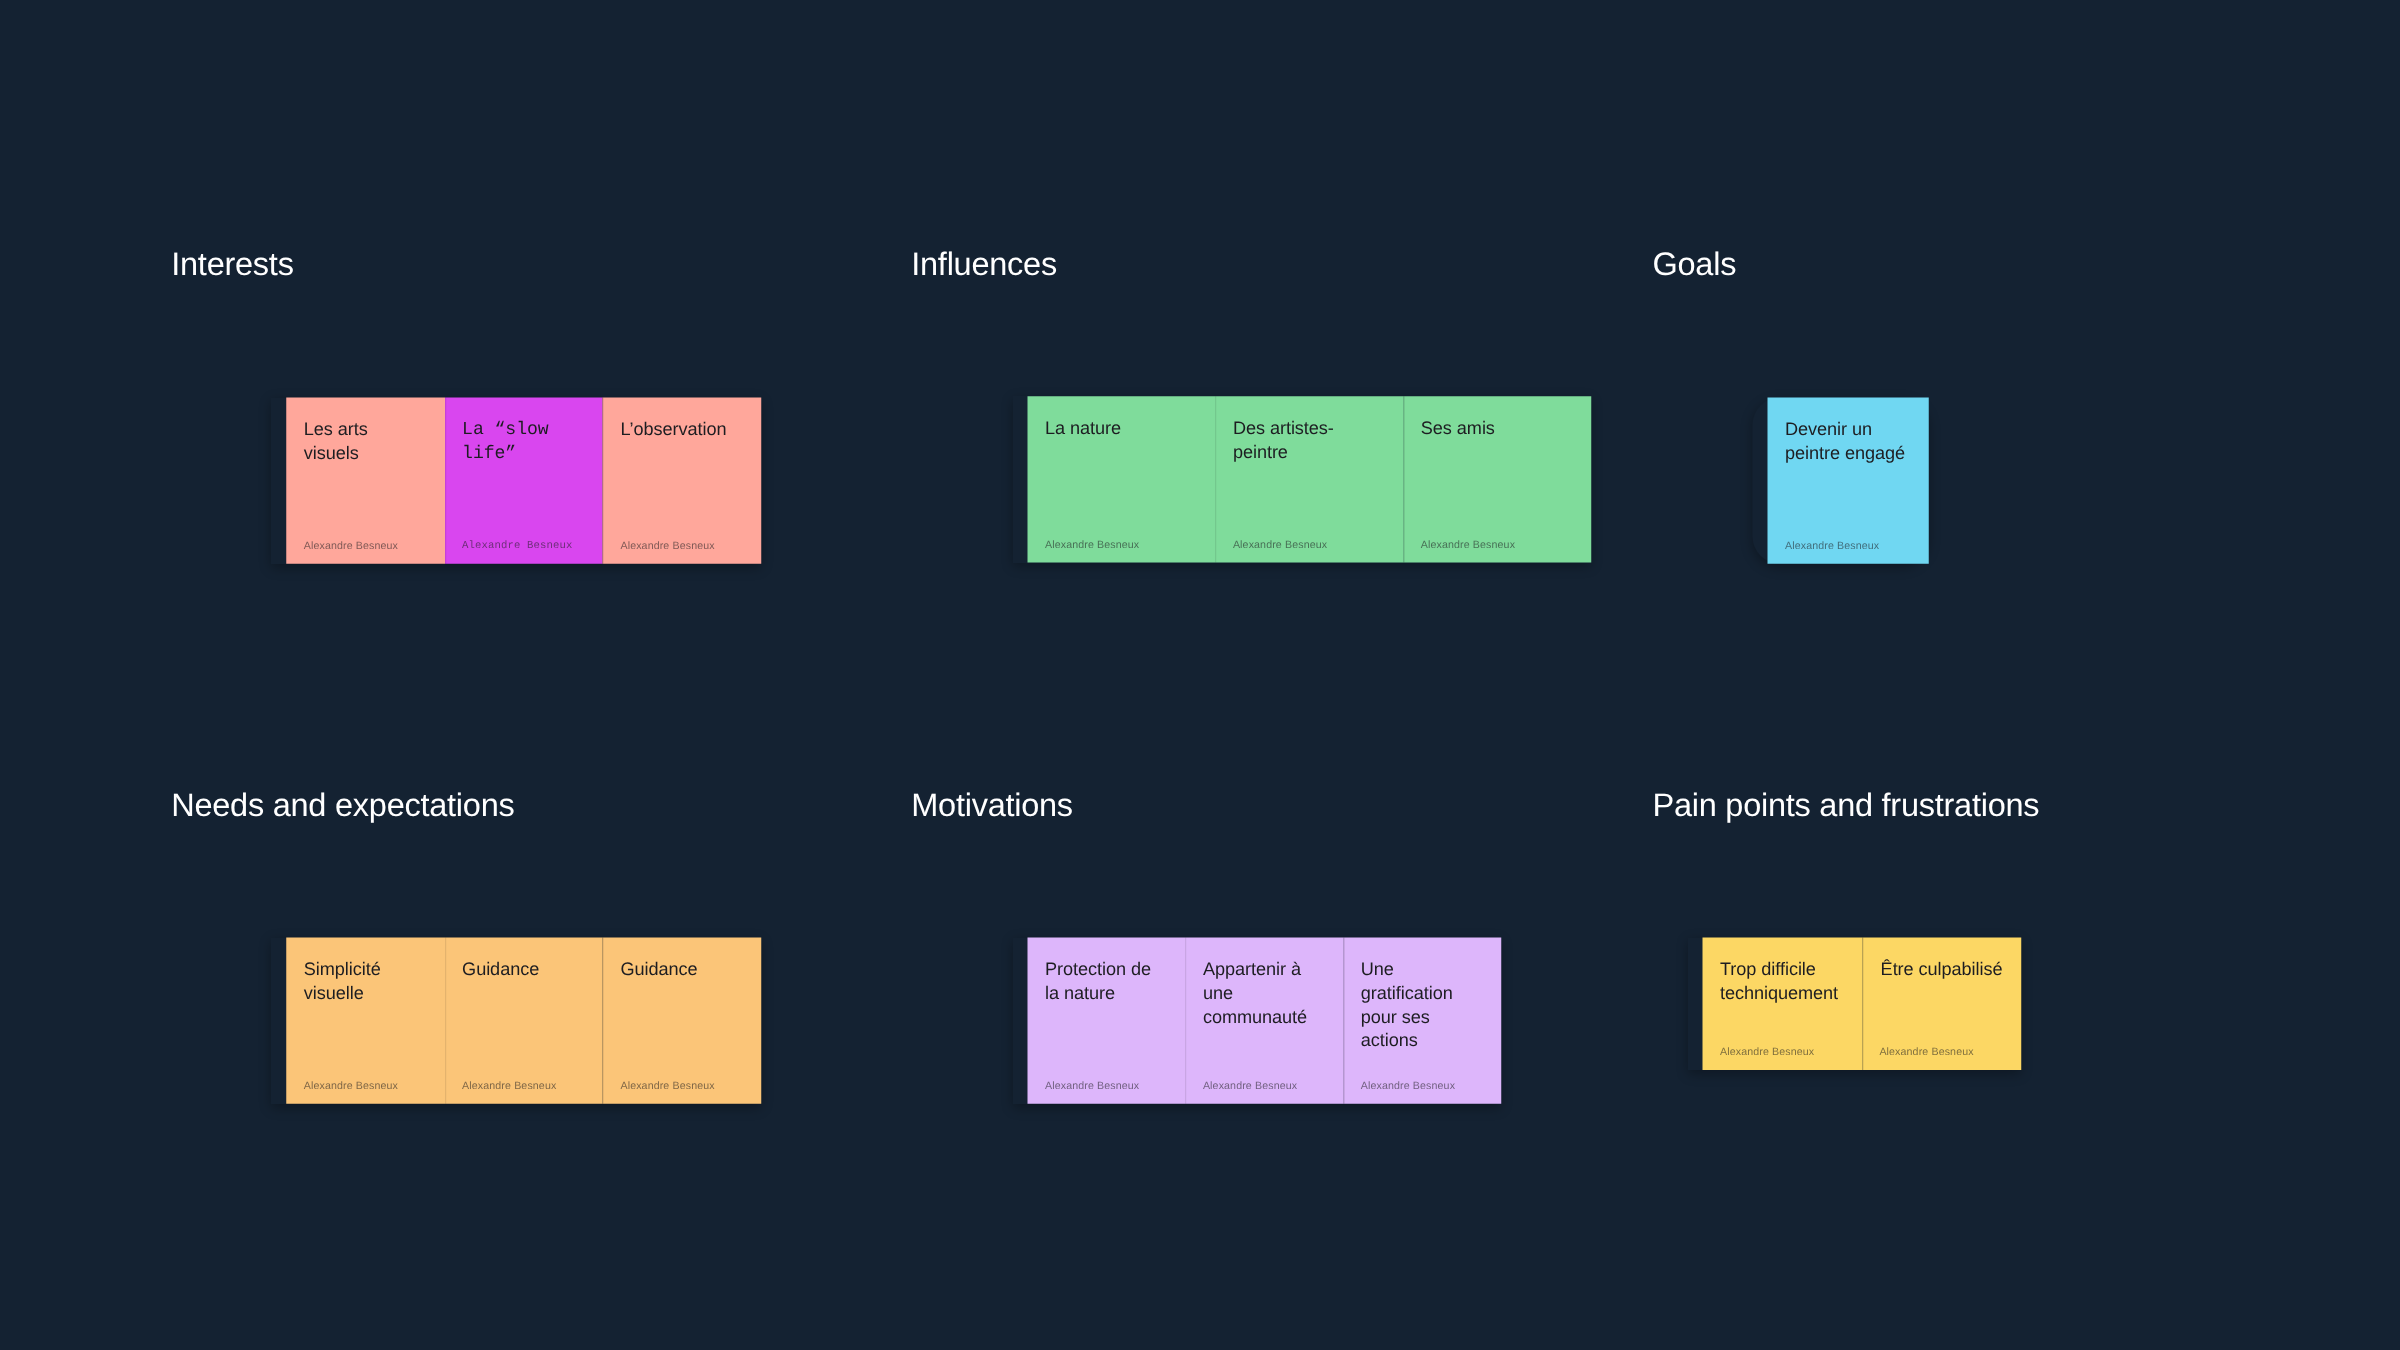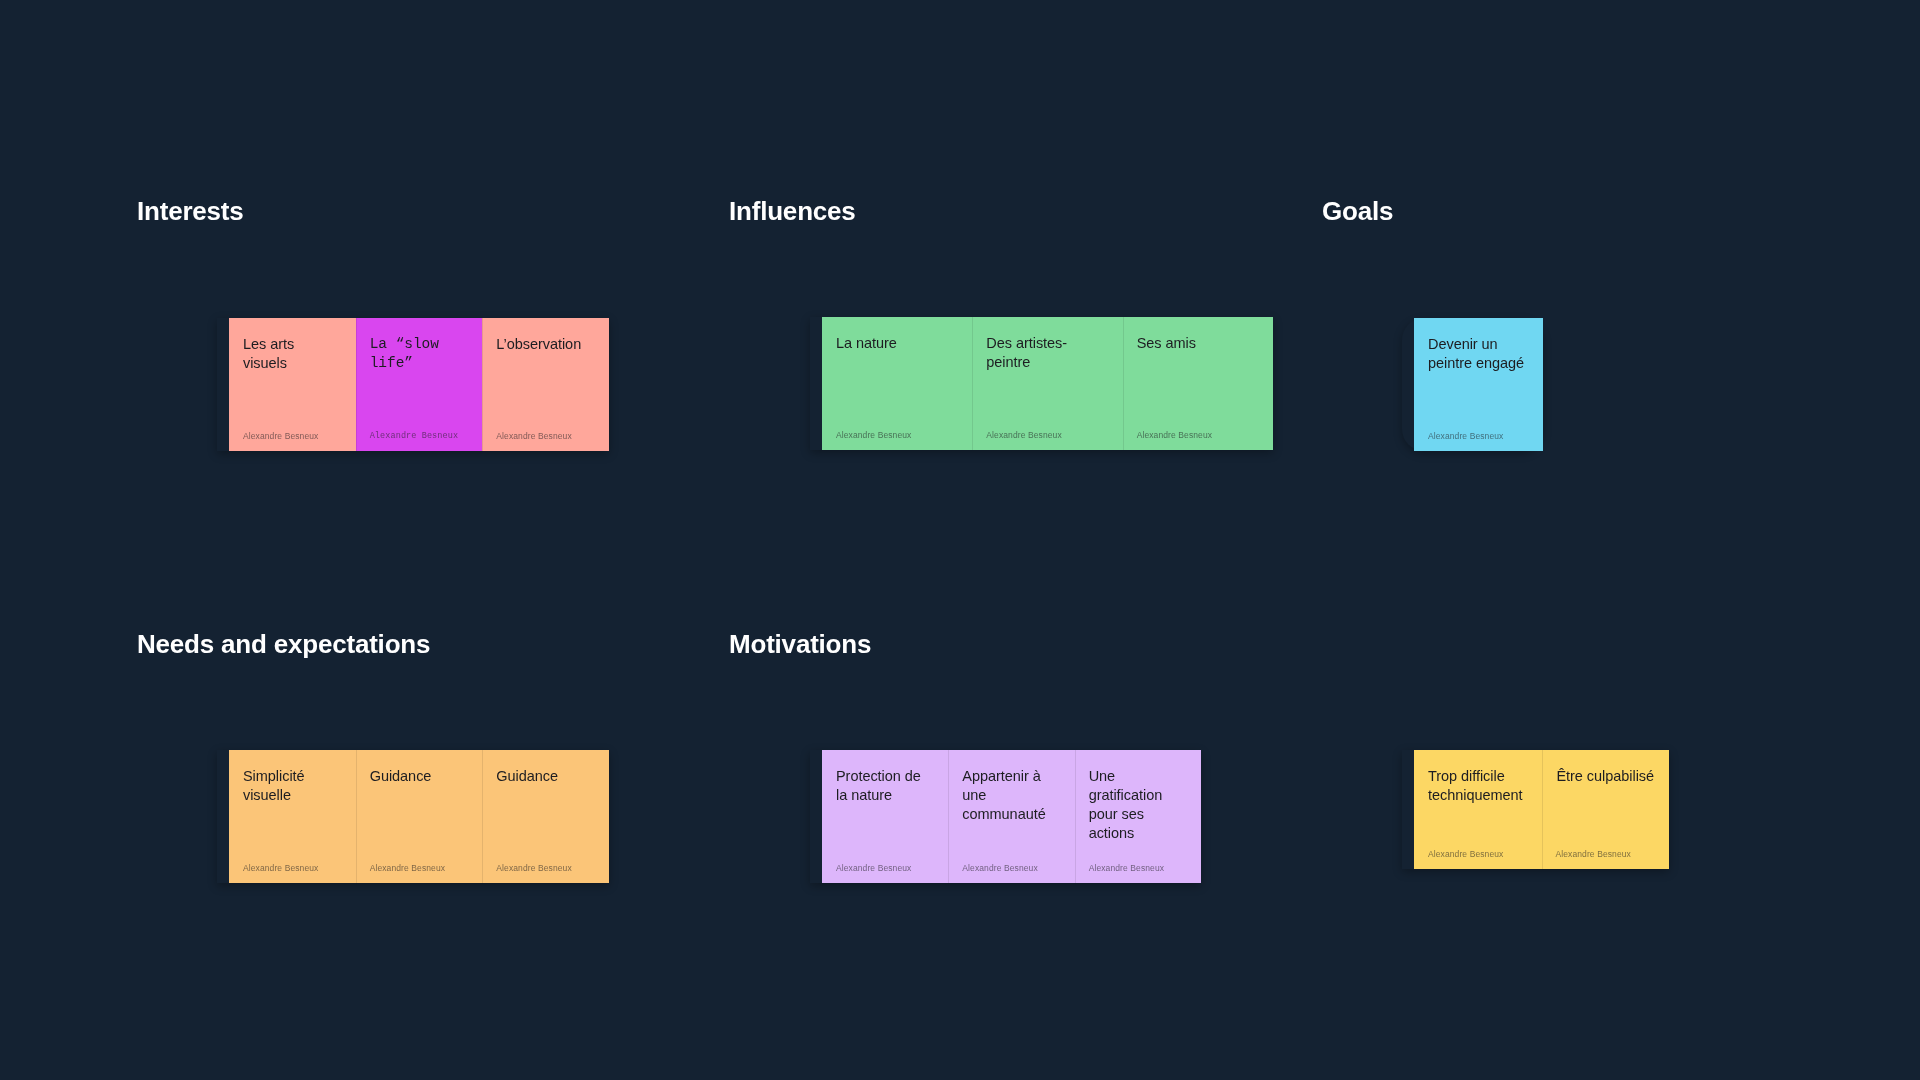--- a/index.html
+++ b/index.html
@@ -19,21 +19,21 @@
     position: absolute;
     inset: 0;
   }
 
   .section {
     position: absolute;
   }
 
   .section-title {
     font-size: 26px;
-    font-weight: bold;
+    font-weight: normal;
     color: #ffffff;
     letter-spacing: -0.2px;
     white-space: nowrap;
     line-height: 1;
     margin: 0;
     padding: 0;
   }
 
   .card-group {
     position: absolute;
@@ -92,21 +92,21 @@
   .grp-goals      { left: 1402px; top: 318px; width: 129px; height: 133px; border-radius: 22px; }
 
   
   .sec-needs      { left: 137px; top: 631px; }
   .grp-needs      { left: 217px; top: 750px; width: 380px; height: 133px; }
 
   .sec-motivations{ left: 729px; top: 631px; }
   .grp-motivations{ left: 810px; top: 750px; width: 379px; height: 133px; }
 
   .sec-painpoints { left: 1322px; top: 631px; }
-  .grp-painpoints { left: 1402px; top: 750px; width: 255px; height: 119px; }
+  .grp-painpoints { left: 1350px; top: 750px; width: 255px; height: 106px; }
 </style>
 </head>
 <body style="background: rgb(20, 34, 50);">
 
 <div id="board">
 
   <div class="section sec-interests">
     <h2 class="section-title">Interests</h2>
   </div>
   <div class="card-group grp-interests">
@@ -181,20 +181,23 @@
     <div class="card" style="flex: 1 1 0px; background: rgb(221, 182, 251);">
       <div class="card-text">Appartenir à une communauté</div>
       <div class="card-author">Alexandre Besneux</div>
     </div>
     <div class="card" style="flex: 1 1 0px; background: rgb(221, 182, 251);">
       <div class="card-text">Une gratification pour ses actions</div>
       <div class="card-author">Alexandre Besneux</div>
     </div>
   </div>
 
+  <div class="section sec-painpoints">
+    <h2 class="section-title">Pain points and frustrations</h2>
+  </div>
   <div class="card-group grp-painpoints">
     <div class="card" style="flex: 1 1 0px; background: rgb(252, 215, 100);">
       <div class="card-text">Trop difficile techniquement</div>
       <div class="card-author">Alexandre Besneux</div>
     </div>
     <div class="card" style="flex: 1 1 0px; background: rgb(252, 215, 100); align-items: center;">
       <div class="card-text">Être culpabilisé</div>
       <div class="card-author">Alexandre Besneux</div>
     </div>
   </div>

